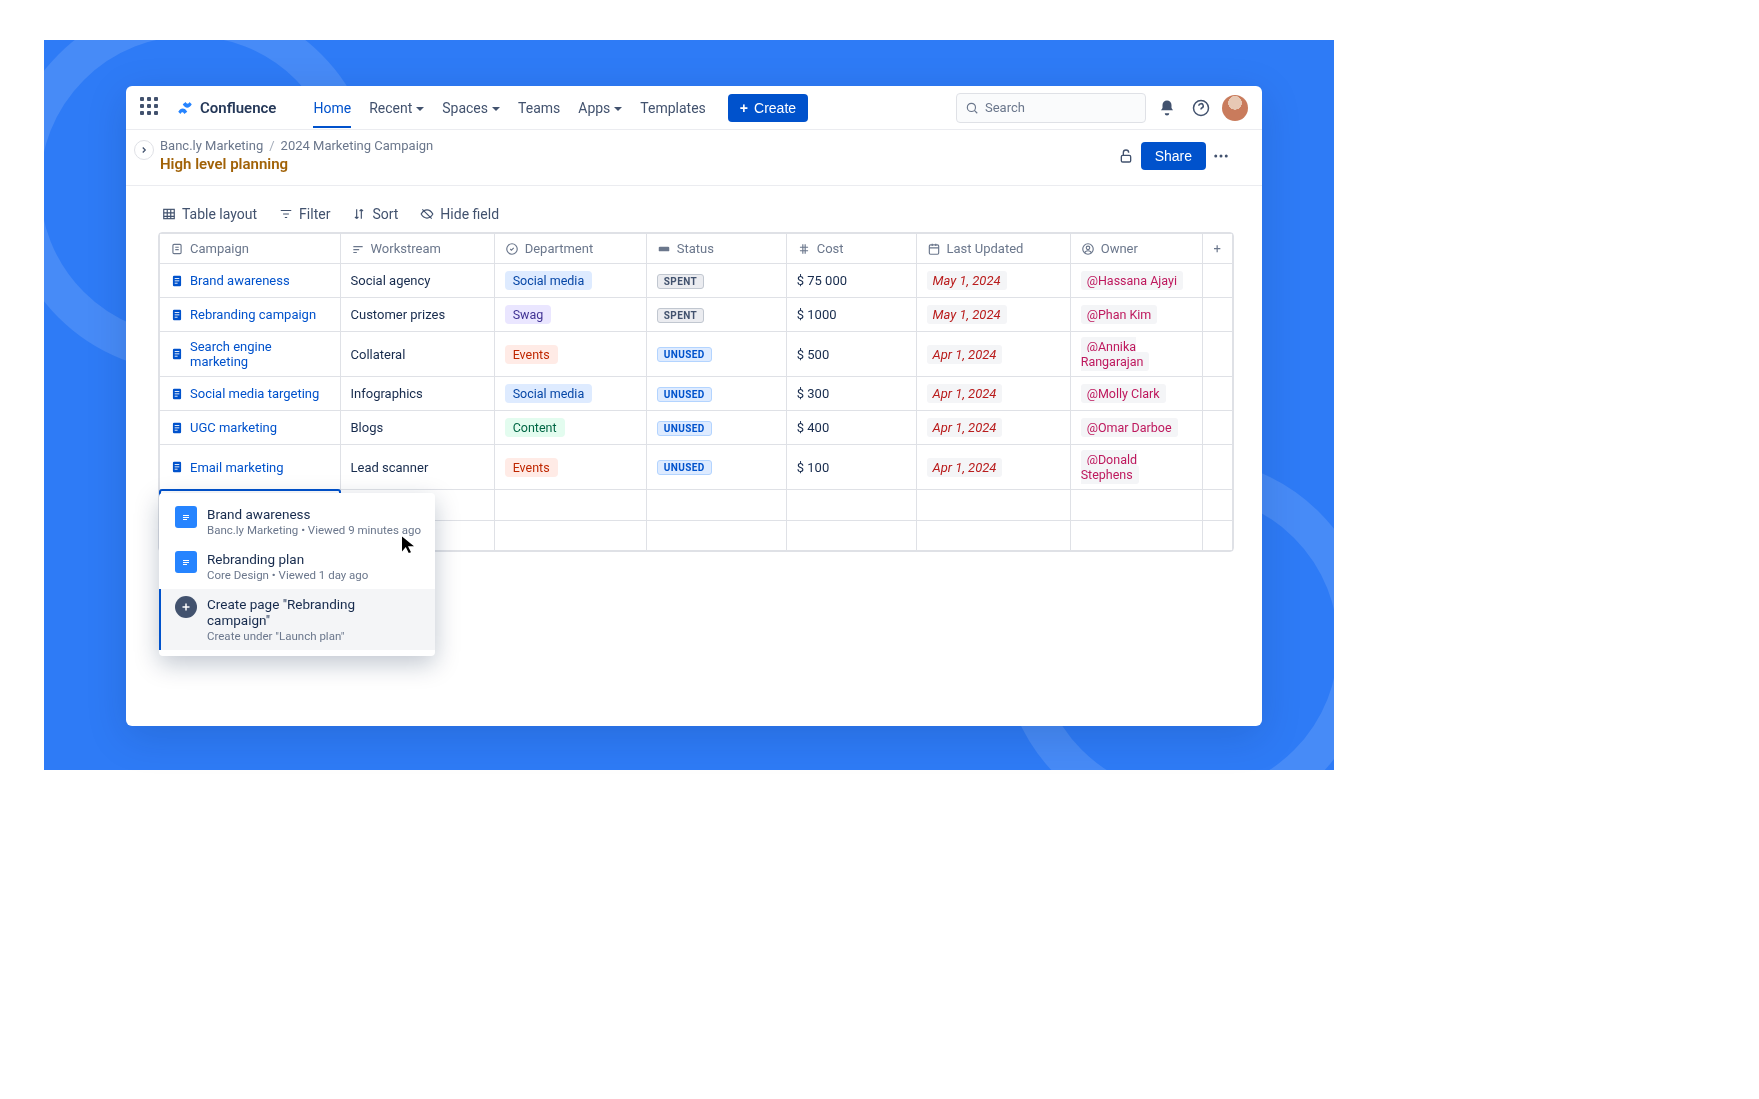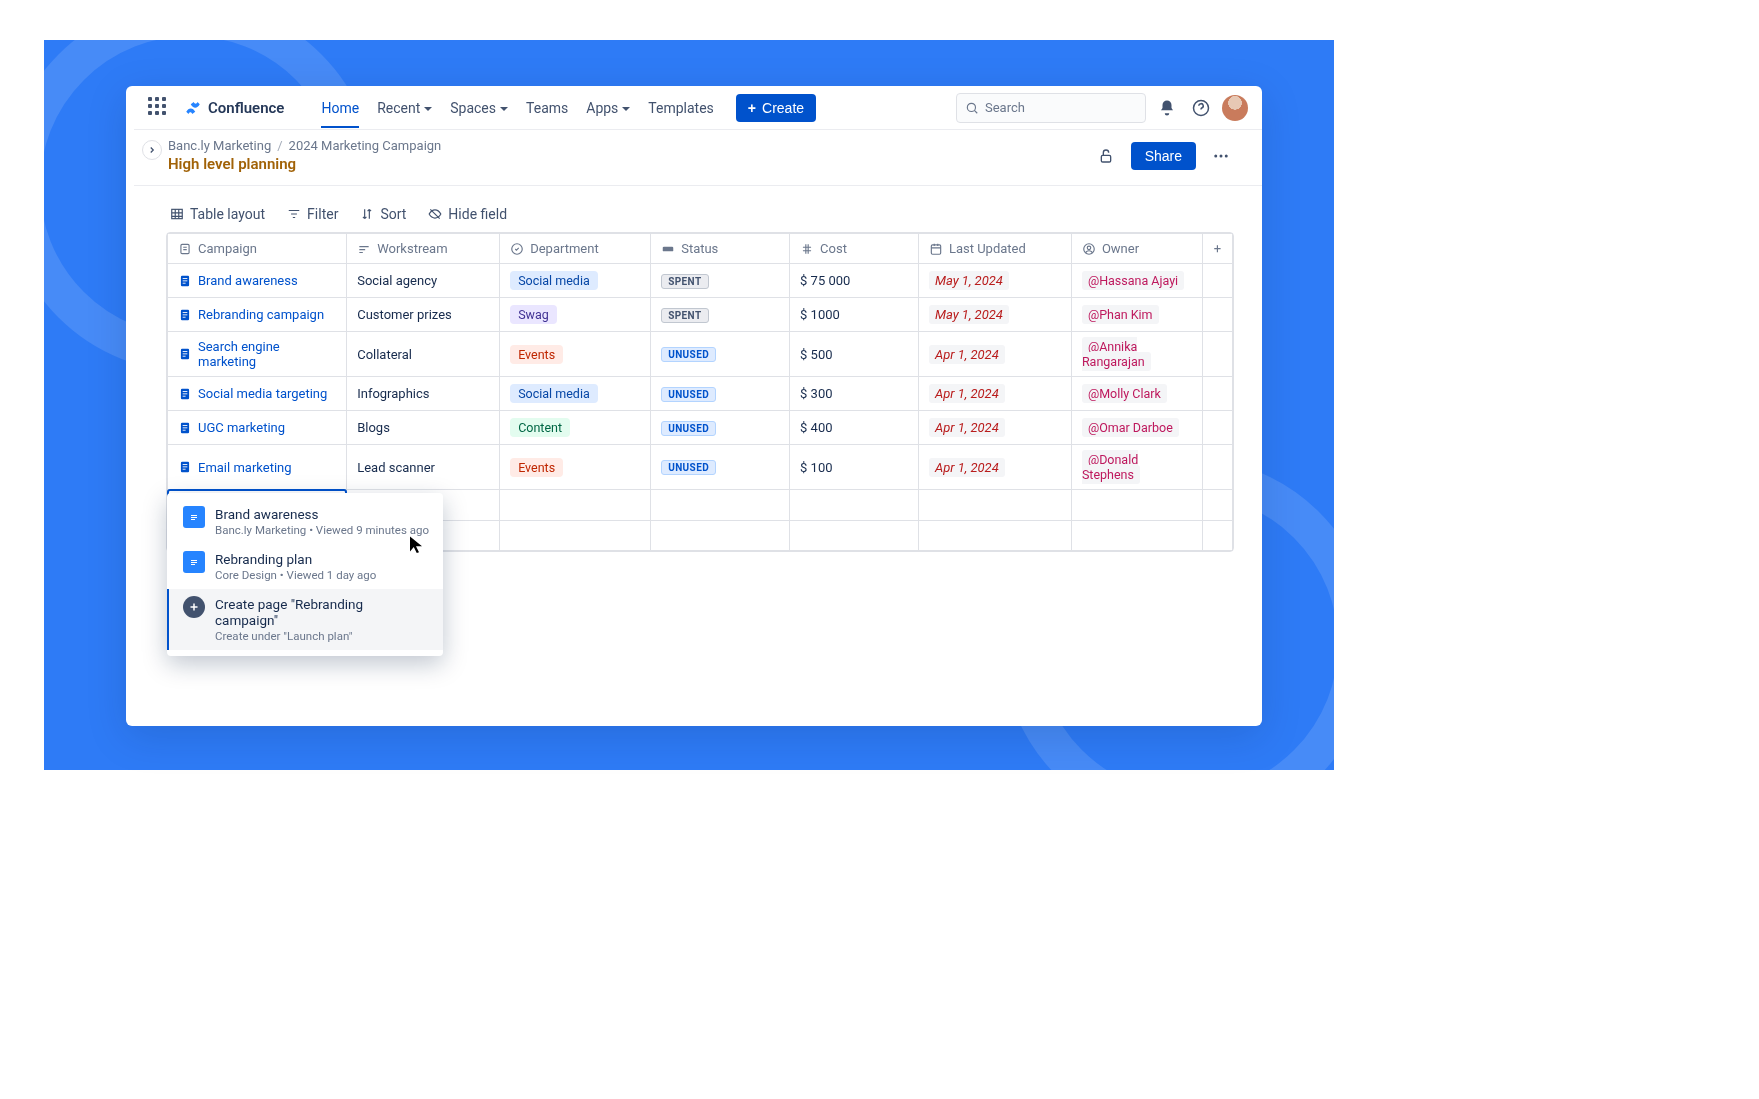--- a/index.html
+++ b/index.html
@@ -1,42 +1,42 @@
 <!DOCTYPE html>
 <html><head>
 <meta charset="utf-8">
 <style>
 * { box-sizing: border-box; margin: 0; padding: 0; }
 body { font-family: -apple-system, BlinkMacSystemFont, "Segoe UI", Roboto, sans-serif; background: #fff; overflow: hidden; }
 .outer { width: 1759px; height: 1099px; position: relative; background: #fff; }
 .blue-bg { position: absolute; top: 40px; left: 44px; right: 425px; height: 730px; background: #2E7BF6; }
 .blue-bg::before { content:""; position:absolute; left:-40px; top:-40px; width:300px; height:300px; border-radius:50%; border: 36px solid rgba(255,255,255,.12); }
 .blue-bg::after { content:""; position:absolute; right:-40px; bottom:-60px; width:300px; height:300px; border-radius:50%; border: 36px solid rgba(255,255,255,.12); }
-.app { position:absolute; top:86px; left:126px; width:1136px; height:640px; background:#fff; border-radius:6px; box-shadow: 0 10px 40px rgba(9,30,66,.15); overflow:hidden;padding-left:8px;}
+.app { position:absolute; top:86px; left:126px; width:1136px; height:640px; background:#fff; border-radius:6px; box-shadow: 0 10px 40px rgba(9,30,66,.15); overflow:hidden;}
 .topnav { display:flex; align-items:center; height:44px; padding:0 14px; border-bottom:1px solid #EBECF0; gap:8px; }
 .waffle { width:22px; height:22px; display:grid; grid-template-columns:repeat(3,4px); grid-template-rows:repeat(3,4px); gap:3px; }
 .waffle span { background:#42526E; border-radius:1px; }
 .brand { display:flex; align-items:center; gap:6px; color:#253858; font-weight:600; font-size:15px; margin-left:6px; }
 .brand svg { width:18px; height:18px; }
 .navlinks { display:flex; align-items:center; gap:18px; margin-left:29px; font-size:14px; color:#42526E; }
 .navlinks .active { color:#0052CC; border-bottom:2px solid #0052CC; padding-bottom:10px; margin-bottom:-12px; }
 .navlinks .dd::after { content:""; display:inline-block; margin-left:4px; border:4px solid transparent; border-top-color:#42526E; transform:translateY(2px); }
 .create-btn { margin-left:14px; background:#0052CC; color:#fff; border:none; border-radius:4px; padding:6px 12px; font-size:14px; display:flex; align-items:center; gap:6px; cursor:pointer;}
 .create-btn::before { content:"+"; font-weight:bold; }
 .spacer { flex:1; }
 .searchbox { width:190px; height:30px; border:1px solid #DFE1E6; border-radius:4px; display:flex; align-items:center; padding:0 8px; color:#6B778C; font-size:13px; gap:6px; background:#FAFBFC; }
 .iconbtn { width:26px; height:26px; display:flex; align-items:center; justify-content:center; color:#42526E; border-radius:50%; cursor:pointer;}
 .avatar { width:26px; height:26px; border-radius:50%; background:#c97b5c; background-image: radial-gradient(circle at 50% 30%, #e7c8b4 30%, #c97b5c 31%); }
 .subhead { display:flex; align-items:center; padding:8px 28px 12px 34px; border-bottom:1px solid #EBECF0; position:relative; }
 .expand-handle { position:absolute; left:8px; top:10px; width:20px; height:20px; border:1px solid #DFE1E6; border-radius:50%; background:#fff; display:flex; align-items:center; justify-content:center; cursor:pointer;}
 .expand-handle svg{width:10px;height:10px;}
 .breadcrumb { color:#6B778C; font-size:13px; }
 .breadcrumb .sep { margin:0 6px; color:#A5ADBA;}
 .page-title { font-size:15px; font-weight:600; color:#a16207; margin-top:2px;}
-.head-actions { margin-left:auto; display:flex; align-items:center; gap:12px; }
+.head-actions { margin-left:auto; display:flex; align-items:center; gap:2px; }
 .share-btn { background:#0052CC; color:#fff; border:none; border-radius:4px; padding:6px 14px; font-size:14px; cursor:pointer;}
 .content { padding:10px 28px 20px 32px; }
 .tabbar { display:flex; align-items:center; border-bottom:1px solid #EBECF0; }
 .tab { display:flex; align-items:center; gap:6px; color:#0052CC; font-size:14px; padding:8px 4px; border-bottom:2px solid #0052CC; cursor:pointer;}
 .tab svg{width:16px;height:16px;}
 .tab .chev { margin-left:4px; }
 .tab-add { margin-left:20px; color:#42526E; cursor:pointer; padding:4px 8px; border-left:1px solid #DFE1E6; margin-bottom:4px;}
 .tab-spacer{flex:1;}
 .tab-search { color:#42526E; padding:4px; cursor:pointer;}
 .toolbar { display:flex; gap:22px; padding:10px 4px; color:#42526E; font-size:14px; }

